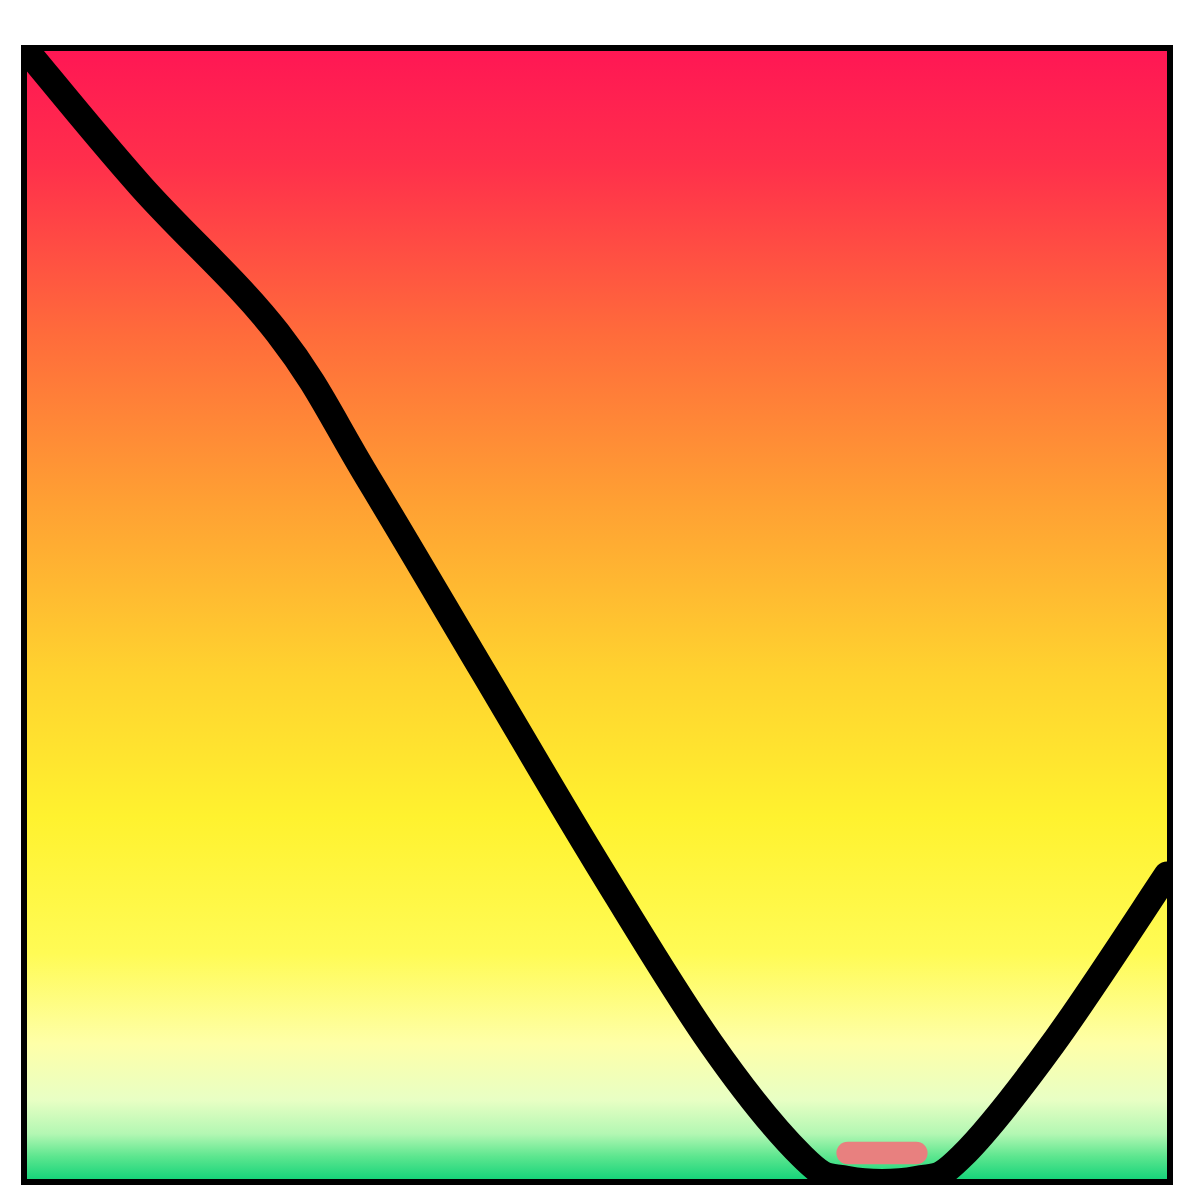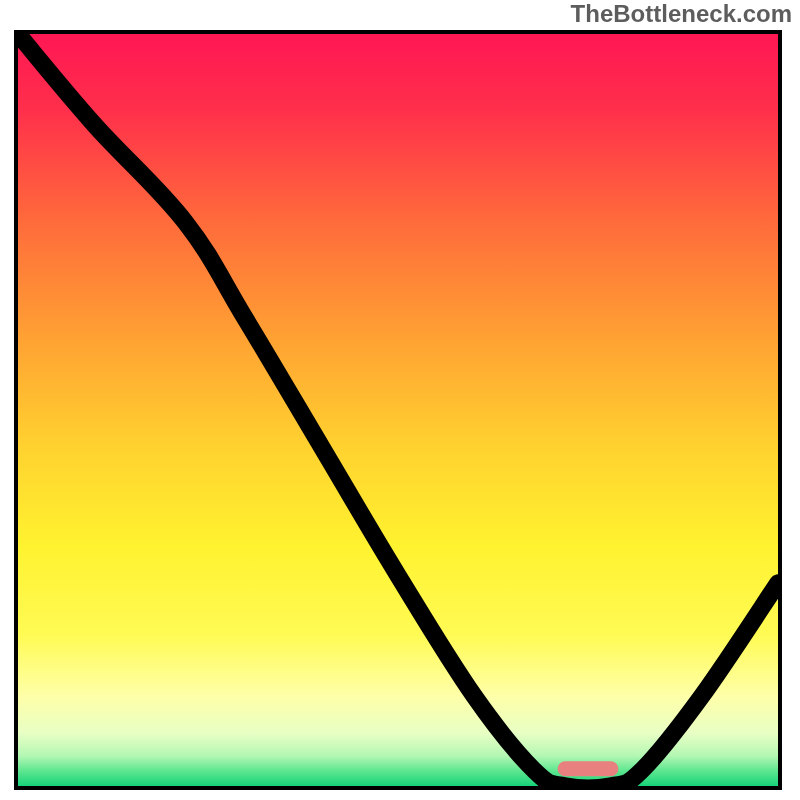--- a/index.html
+++ b/index.html
@@ -51,21 +51,20 @@
     stroke-linecap: round;
   }
   .marker {
     stroke: none;
   }
 </style>
 </head>
 <body>
 <div class="frame">
 
-  <div class="watermark">TheBottleneck.com</div>
 
   <div class="plot-outer">
     <svg class="plot" viewBox="0 0 100 100" preserveAspectRatio="none">
       <defs>
 
         <linearGradient id="bg-grad" x1="0" y1="0" x2="0" y2="1">
           <stop offset="0%" stop-color="#ff1754"></stop>
           <stop offset="10%" stop-color="#ff2f4b"></stop>
           <stop offset="25%" stop-color="#ff6b3b"></stop>
           <stop offset="40%" stop-color="#ffa033"></stop>

